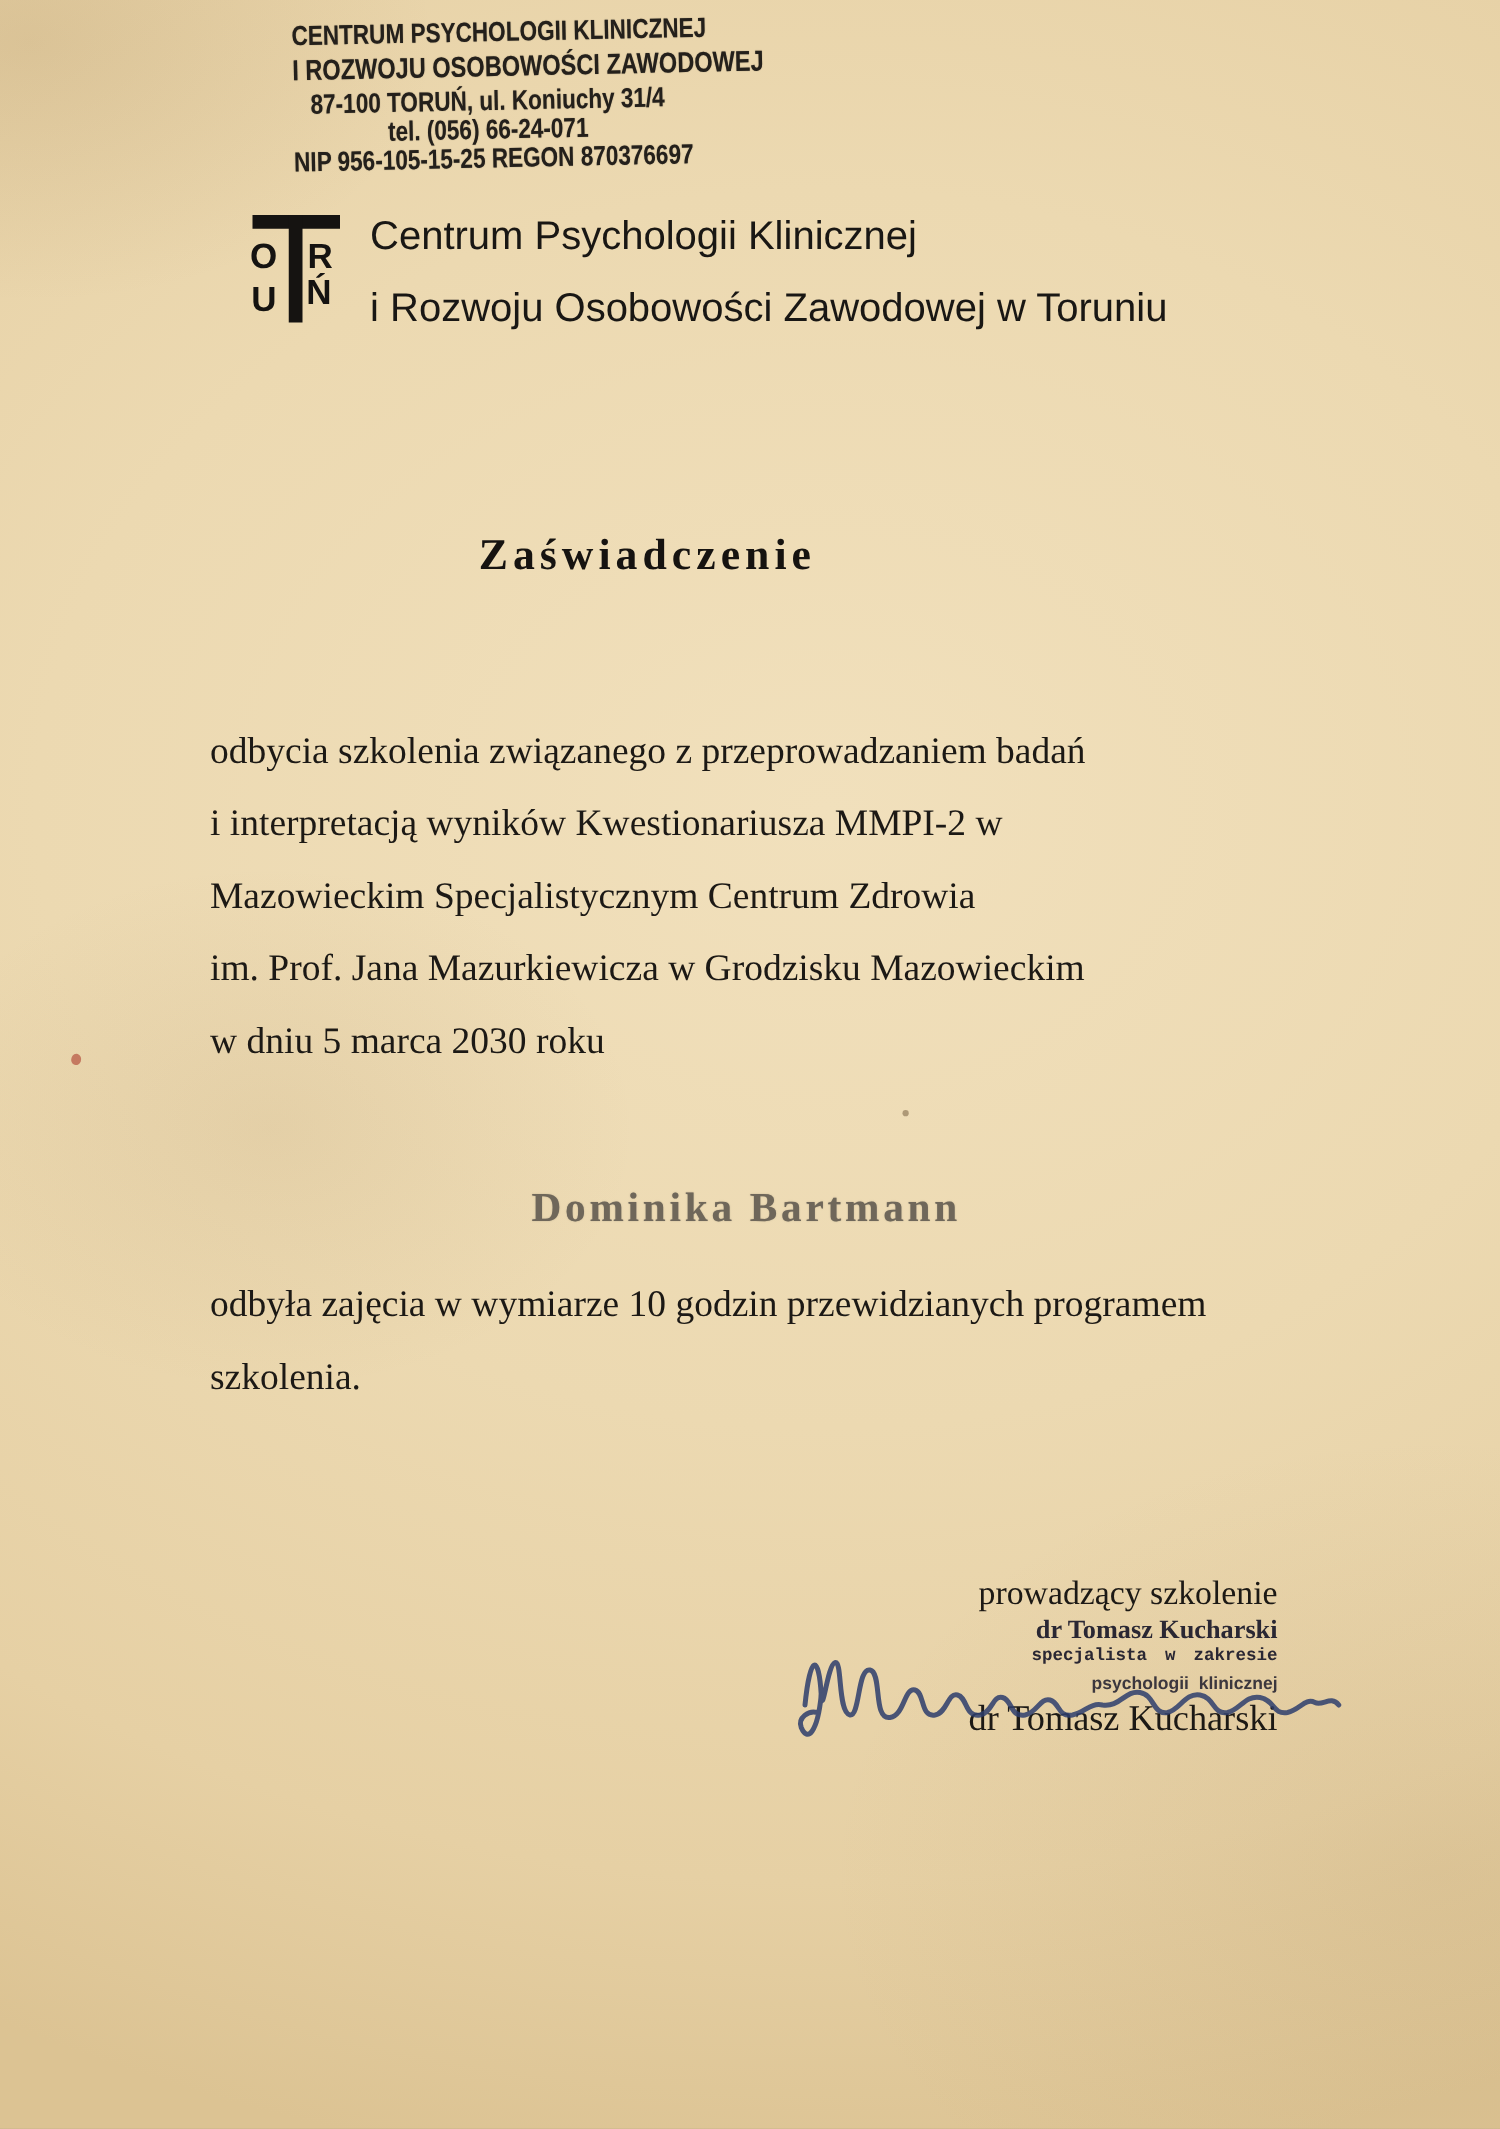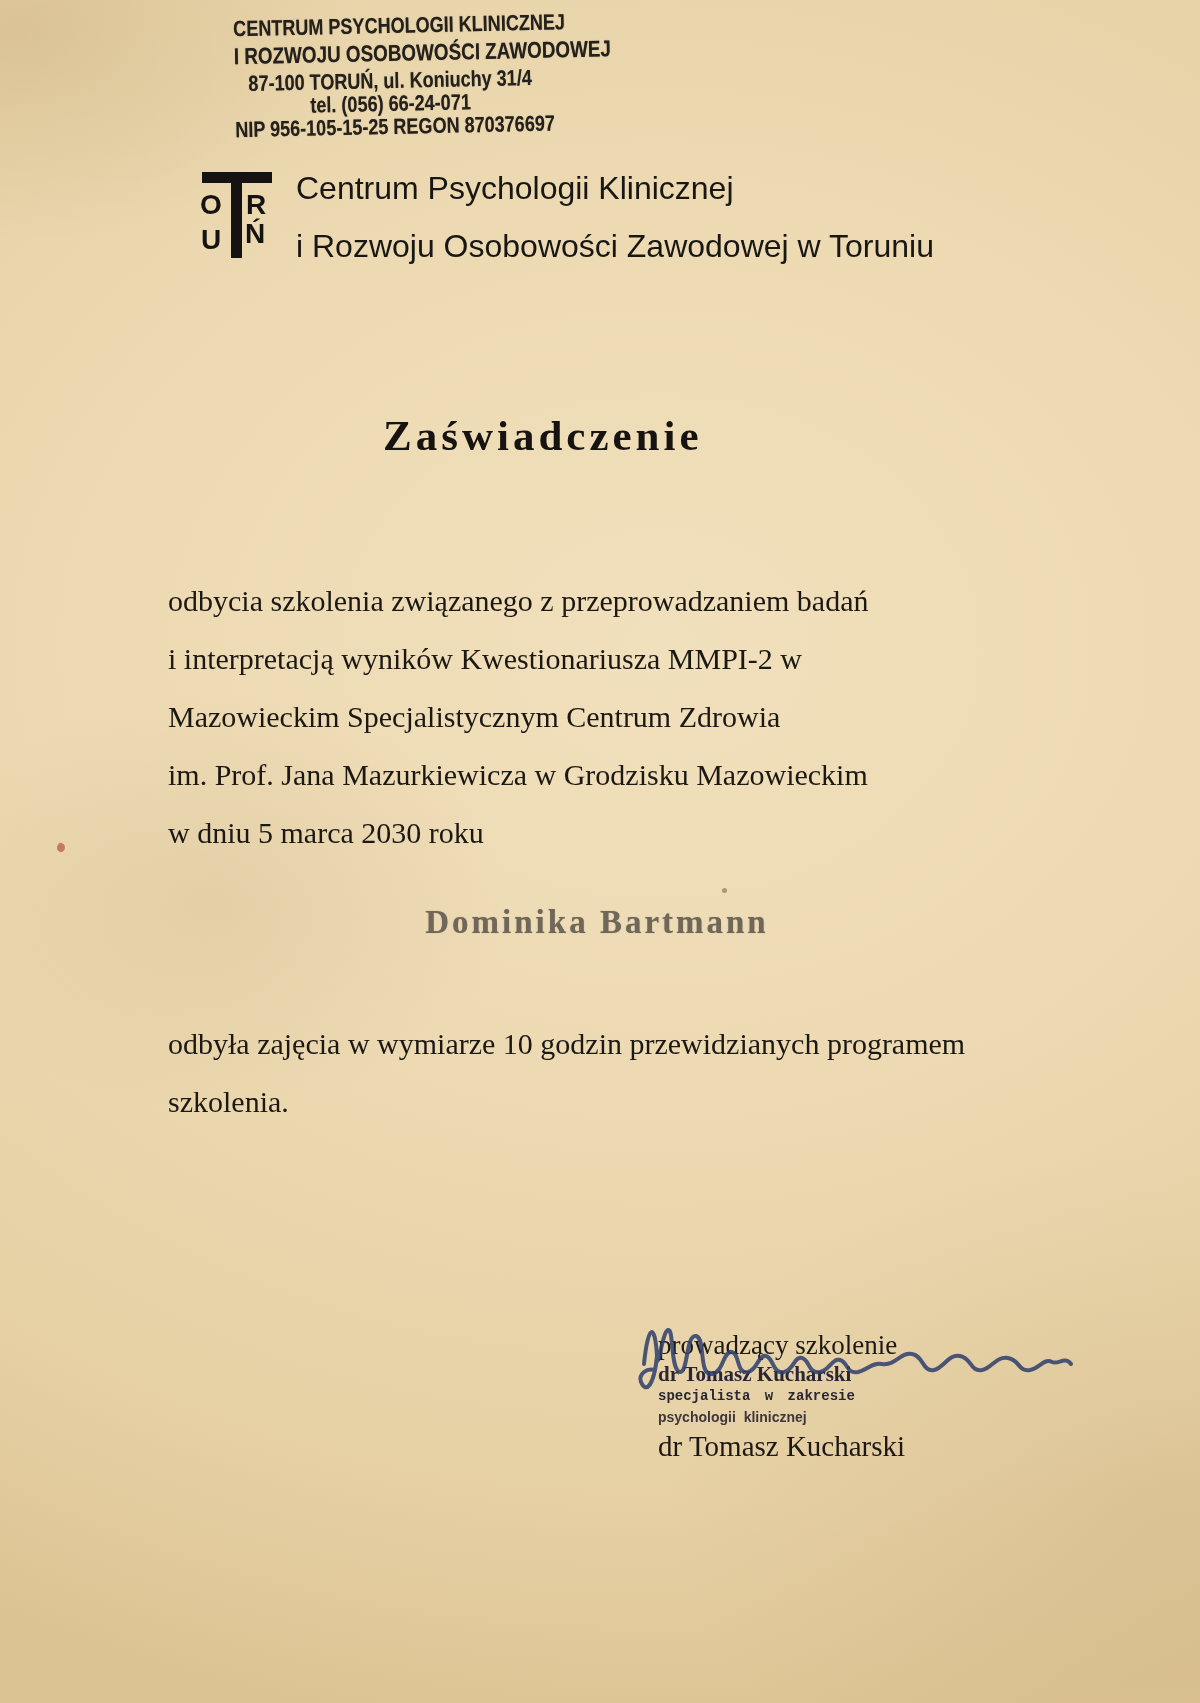--- a/index.html
+++ b/index.html
@@ -38,32 +38,32 @@
   .logo .lo{left:1px;top:21px;}
   .logo .lr{left:47px;top:21px;}
   .logo .lu{left:2px;top:56px;}
   .logo .ln{left:46px;top:50px;}
   
   .org-line{position:absolute;left:296px;white-space:nowrap;
     font-family:"Liberation Sans", sans-serif;font-size:32px;color:#191714;}
   .org-line1{top:170px;}
   .org-line2{top:228px;text-align:right;}
   
-  .doc-title{position:absolute;left:383px;top:411px;white-space:nowrap;
-    font-size:43px;font-weight:bold;letter-spacing:4px;color:#161310;text-align:center;}
+  .doc-title{position:absolute;left:383px;top:424px;white-space:nowrap;
+    font-size:35px;font-weight:bold;letter-spacing:4px;color:#161310;text-align:center;}
   
   .para{position:absolute;left:168px;font-size:30px;line-height:58px;color:#1c1915;white-space:nowrap;}
   .para1{top:572px;}
   .para2{top:1015px;}
   
-  .recipient{position:absolute;left:0;top:904px;width:1194px;text-align:center;
+  .recipient{position:absolute;left:0;top:949px;width:1194px;text-align:center;
     font-size:33px;font-weight:bold;letter-spacing:3px;color:#6f675a;
     text-shadow:0 0 1px rgba(111,103,90,.55);}
   
-  .sig-block{position:absolute;left:658px;top:1328px;width:364px;text-align:left;color:#1c1915;}
+  .sig-block{position:absolute;left:658px;top:1257px;width:364px;text-align:right;color:#1c1915;}
   .sig-role{font-size:27px;line-height:35px;white-space:nowrap;}
   .sig-stamp1{font-size:21px;line-height:23px;font-weight:bold;color:#2a2733;white-space:nowrap;}
   .sig-stamp2{font-size:14px;line-height:21px;font-weight:bold;word-spacing:6px;color:#2a2733;
     font-family:Liberation Mono, monospace;white-space:nowrap;}
   .sig-stamp3{font-size:14px;line-height:21px;font-weight:bold;word-spacing:4px;color:#2a2733;
     font-family:"Liberation Sans", sans-serif;white-space:nowrap;opacity:.9;}
   .sig-printed{font-size:29px;line-height:34px;margin-top:1px;white-space:nowrap;}
   .sig-svg{position:absolute;left:628px;top:1306px;}
   
   .speck-red{position:absolute;left:57px;top:843px;width:8px;height:9px;border-radius:50% 60% 50% 55%;

